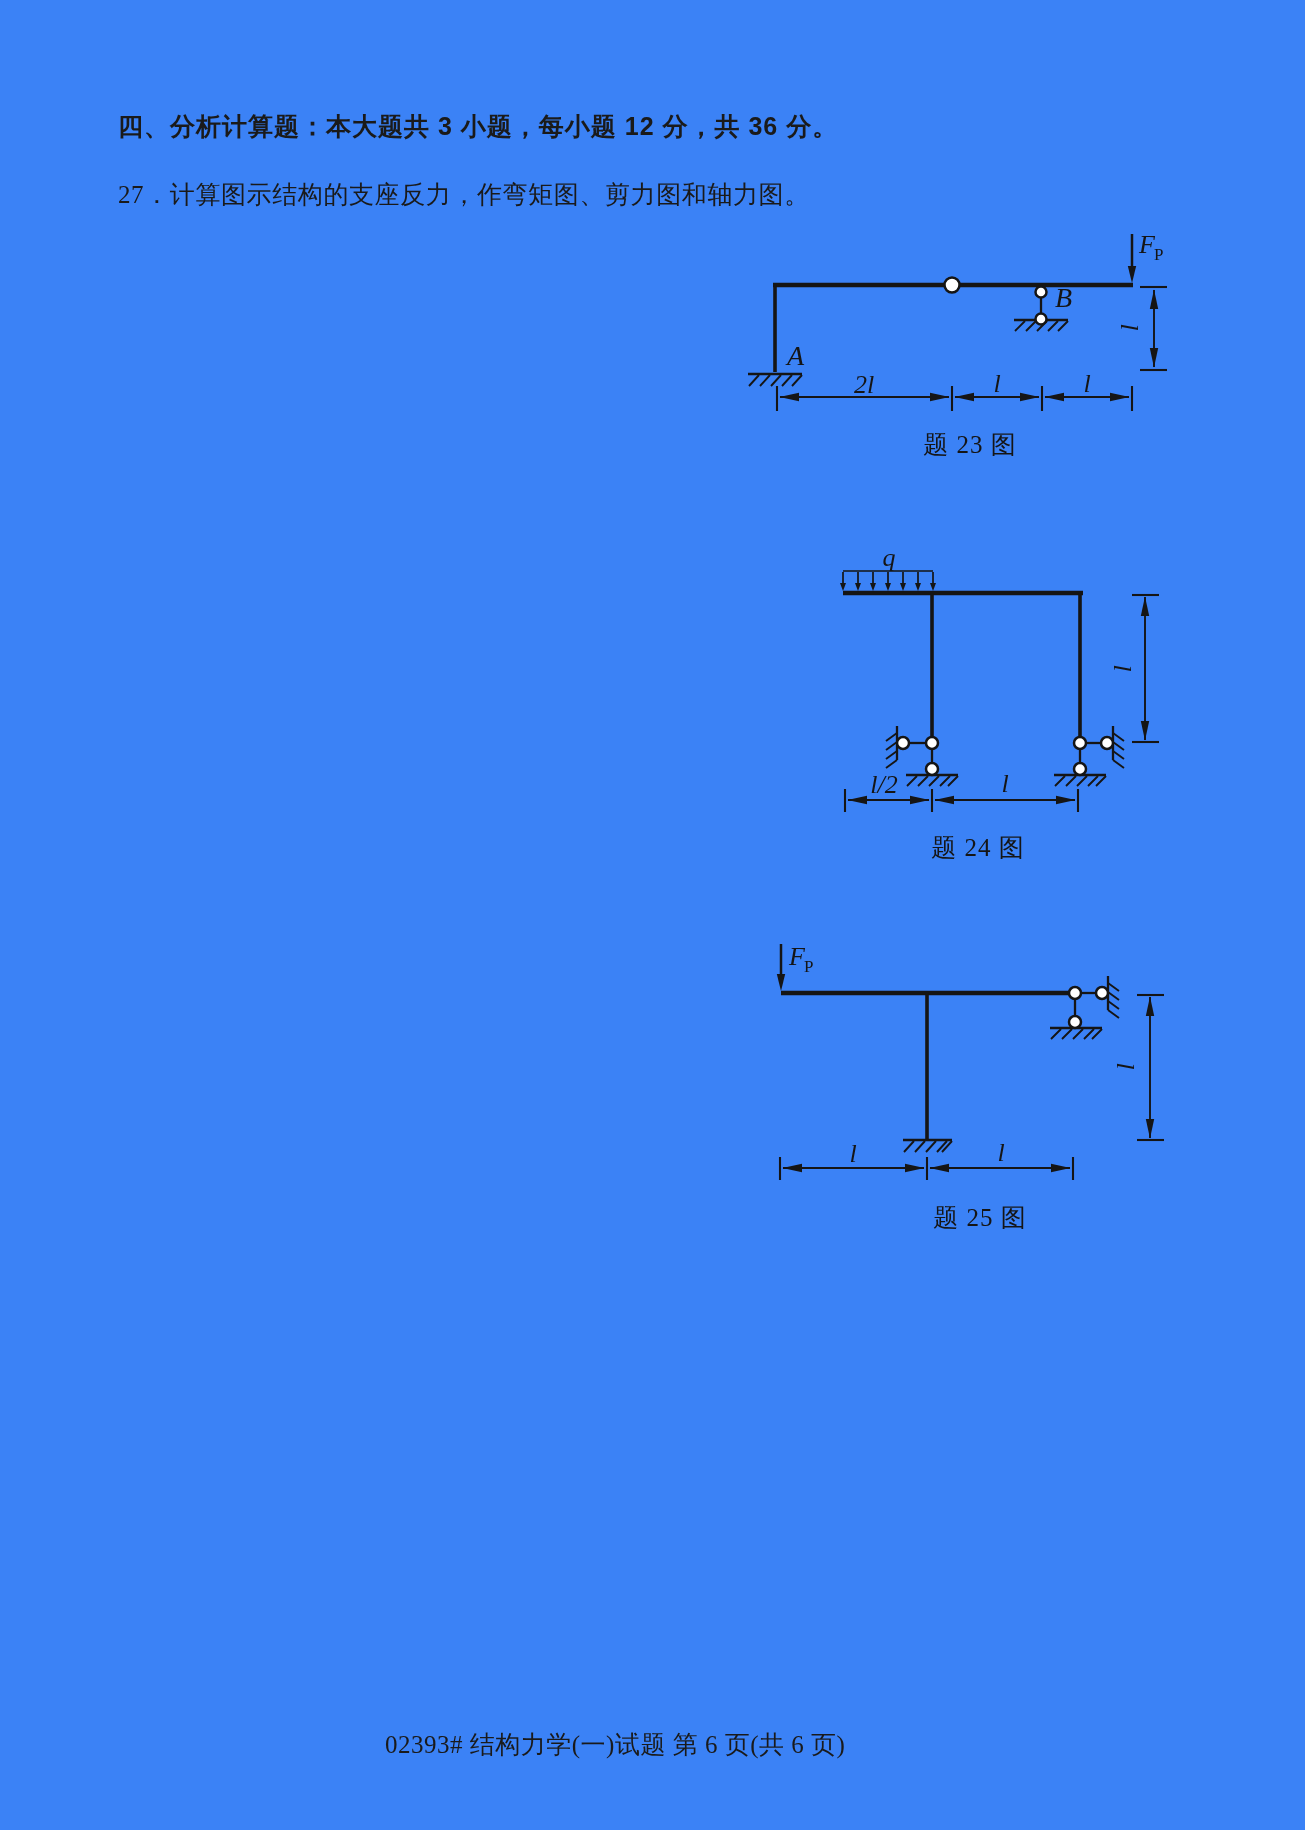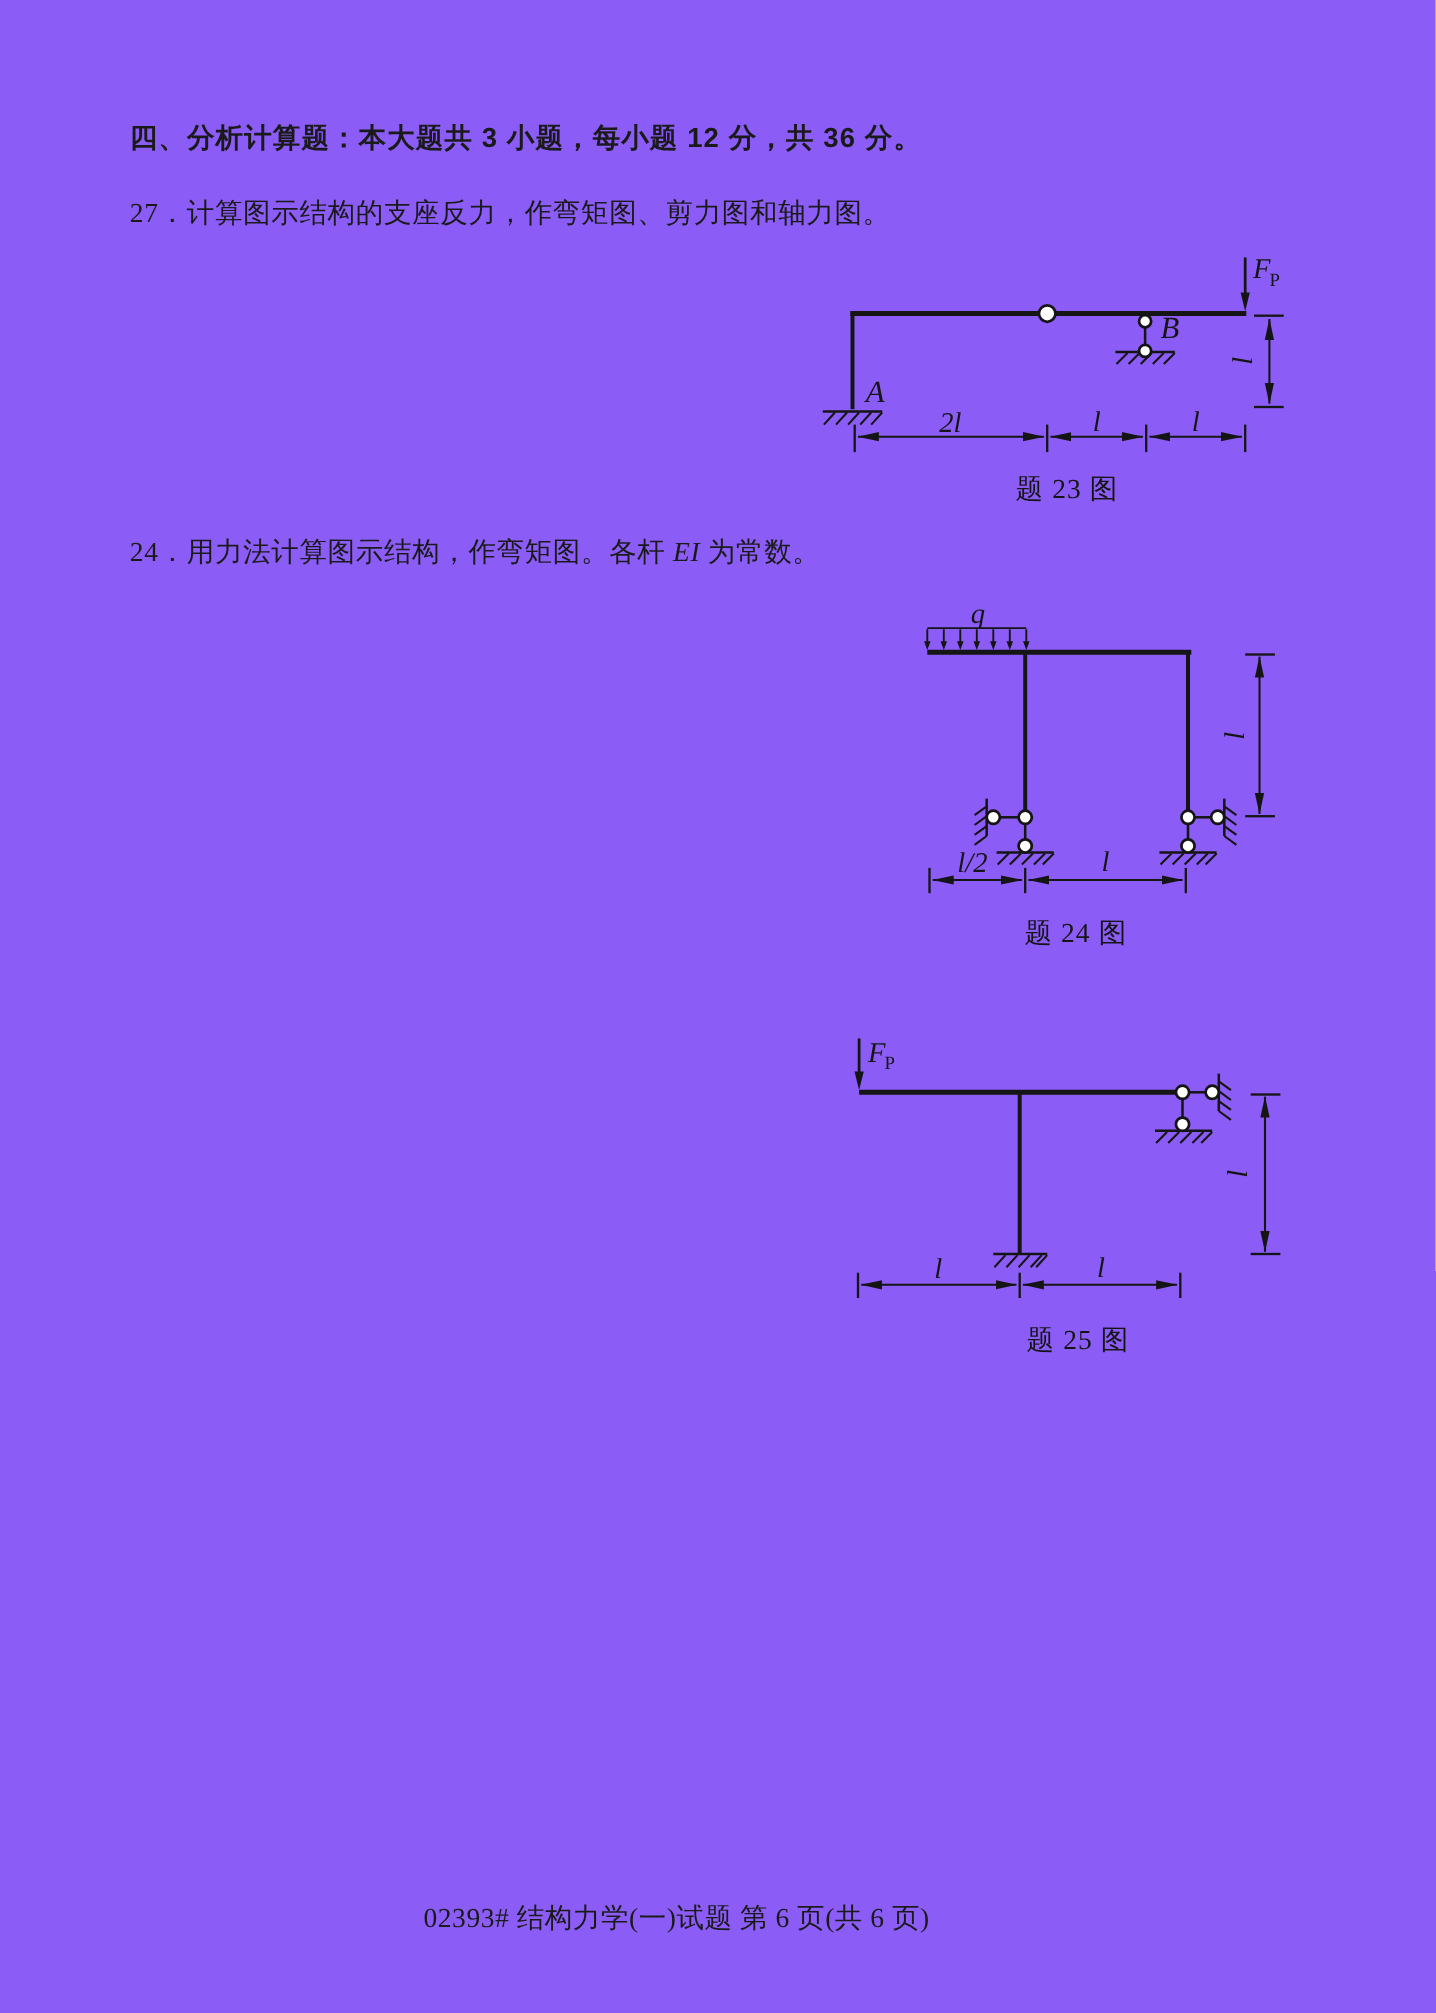--- a/index.html
+++ b/index.html
@@ -1,17 +1,17 @@
 <!DOCTYPE html>
 <html><head>
 <meta charset="utf-8">
 <style>
   html,body{margin:0;padding:0;background:#ffffff;}
   body{position:relative;width:1305px;height:1830px;font-family:"Liberation Serif",serif;color:#1a1a1a;overflow:hidden;}
-  .page{position:absolute;inset:0;background:#8b5cf6;}
+  .page{position:absolute;inset:0;background:#3b82f6;}
   .tline{position:absolute;white-space:nowrap;font-size:25px;line-height:1.25;}
   .hdr{left:118px;top:111px;font-family:"Liberation Sans",sans-serif;font-weight:bold;font-size:25px;letter-spacing:1px;}
   .q23{left:118px;top:179px;letter-spacing:0.6px;}
   .q24{left:118px;top:487px;letter-spacing:0.6px;}
   .q25{left:118px;top:887px;letter-spacing:0.6px;}
   .ftr{left:337px;top:1729px;font-size:25px;letter-spacing:0.5px;margin-left:48px;}
   .em{font-style:italic;}
   svg{position:absolute;overflow:visible;}
   .beam{stroke:#151515;stroke-width:4.6;fill:none;}
   .member{stroke:#151515;stroke-width:3.6;fill:none;}
@@ -91,21 +91,20 @@
       <line class="dim" x1="955" y1="397" x2="1039" y2="397" marker-start="url(#m23)" marker-end="url(#m23)"></line>
       <line class="dim" x1="1045" y1="397" x2="1129" y2="397" marker-start="url(#m23)" marker-end="url(#m23)"></line>
       <text class="lbl mid" x="864" y="393">2l</text>
       <text class="lbl mid" x="997" y="392">l</text>
       <text class="lbl mid" x="1087" y="392">l</text>
     </g>
 
     <text class="cap mid" x="970" y="453">题 23 图</text>
   </svg>
 
-  <div class="tline q24"><span>24．用力法计算图示结构，作弯矩图。各杆 </span><span class="em">EI</span><span> 为常数。</span></div>
 
   <svg style="left:815px;top:535px" width="370" height="340" viewBox="815 535 370 340">
     <defs>
       <marker id="m24" markerUnits="userSpaceOnUse" markerWidth="20" markerHeight="12" viewBox="0 0 20 12" refX="19" refY="6" orient="auto-start-reverse">
         <path d="M19.5,6 L0,1.8 L0,10.2 Z" fill="#151515"></path>
       </marker>
     </defs>
 
     <g>
       <path class="loadbox" d="M843,571 h90"></path>

